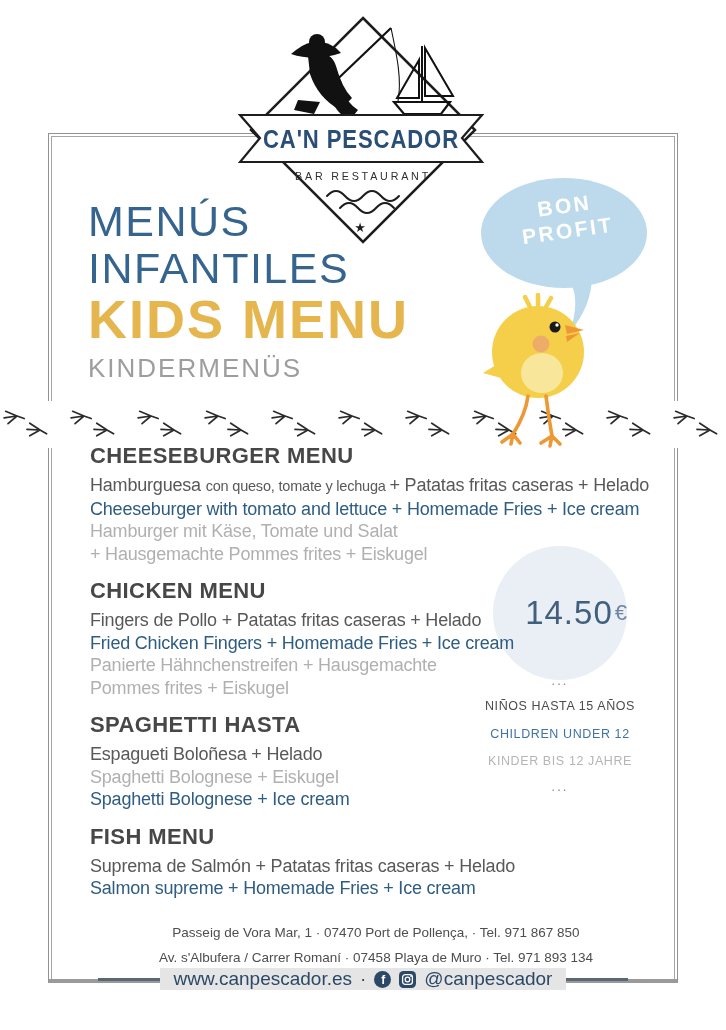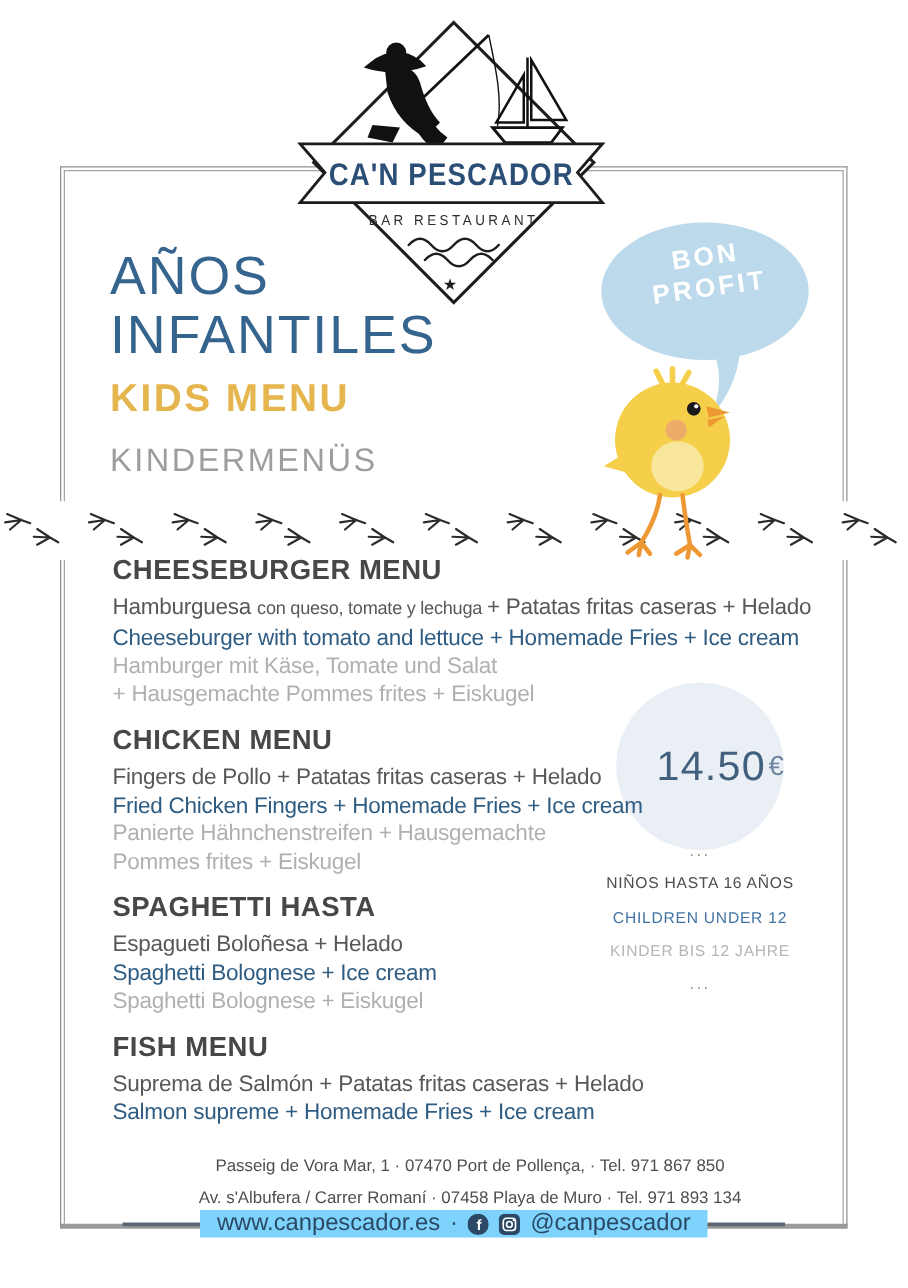--- a/index.html
+++ b/index.html
@@ -11,21 +11,21 @@
   .frame{
     position:absolute;left:48px;top:133px;width:628px;height:845px;
     border:1px solid #929292;z-index:0;border-bottom:4px solid #9a9a9a;
   }
   .frame-inner{position:absolute;left:2px;top:2px;right:2px;bottom:0px;border:1px solid #a5a5a5;border-bottom:none;}
   
   .logo{position:absolute;left:238px;top:8px;width:250px;height:245px;z-index:3;}
   
   .headline{position:absolute;left:88px;top:198px;z-index:2;}
   .t-es{font-size:43px;line-height:47px;font-weight:400;color:#35648e;letter-spacing:1.5px;}
-  .t-en{font-size:31px;line-height:46px;font-weight:700;color:#e5b54e;letter-spacing:2px;margin-top:4px;}
+  .t-en{font-size:54px;line-height:46px;font-weight:700;color:#e5b54e;letter-spacing:2px;margin-top:4px;}
   .t-de{font-size:26px;line-height:38px;font-weight:400;color:#9d9d9d;letter-spacing:2px;margin-top:7px;}
   
   .bubble-svg{position:absolute;left:478px;top:175px;width:172px;height:165px;z-index:2;}
   .bubble-text{
     position:absolute;left:496px;top:193px;width:140px;z-index:3;text-align:center;
     color:#ffffff;font-weight:700;font-size:21px;line-height:25px;letter-spacing:2.5px;
     transform:rotate(-8deg);
   }
   .chick-svg{position:absolute;left:478px;top:293px;width:124px;height:156px;z-index:3;}
   
@@ -59,21 +59,21 @@
   
   .addr{position:absolute;left:48px;width:656px;text-align:center;font-size:13.5px;color:#4e4e4e;z-index:2;}
   .addr1{top:925px;}
   .addr2{top:950px;}
   .bottom-bar{
     position:absolute;left:0;top:962px;width:726px;height:34px;z-index:3;
     display:flex;align-items:center;justify-content:center;
   }
   .bar-line{width:62px;height:3px;background:#5b6873;}
   .bar-content{
-    background:#7dd3fc;padding:0 14px;display:flex;align-items:center;gap:8px;
+    background:#e5e5e5;padding:0 14px;display:flex;align-items:center;gap:8px;
     font-size:19px;color:#2b4966;font-weight:500;white-space:nowrap;
   }
   .soc-icon{width:17px;height:17px;display:block;}
   .fp-pair{width:52px;height:40px;flex:0 0 auto;}
 </style>
 </head>
 <body>
 
 <div class="frame">
   <div class="frame-inner"></div>
@@ -107,21 +107,21 @@
 
   <g fill="none" stroke="#1d1d1d" stroke-width="2" stroke-linecap="round">
     <path d="M89,188 q9,-10 18,0 q9,10 18,0 q9,-10 18,0 q9,10 18,0"></path>
     <path d="M102,200 q9,-10 18,0 q9,10 18,0 q9,-10 18,0"></path>
   </g>
 
   <text x="122" y="224" text-anchor="middle" font-size="13" fill="#1d1d1d">★</text>
 </svg>
 
 <div class="headline">
-  <div class="t-es">AÑOS</div>
+  <div class="t-es">MENÚS</div>
   <div class="t-es">INFANTILES</div>
   <div class="t-en">KIDS MENU</div>
   <div class="t-de">KINDERMENÜS</div>
 </div>
 
 <svg class="bubble-svg" viewBox="0 0 172 165">
   <ellipse cx="86" cy="58" rx="83" ry="55" fill="#bcdaeb"></ellipse>
   <path d="M114,100 C114,122 106,140 92,157 C100,132 98,118 92,106 Z" fill="#bcdaeb"></path>
 </svg>
 <div class="bubble-text">
@@ -288,40 +288,40 @@
     <h2 class="section-title">CHICKEN MENU</h2>
     <div class="mline es">Fingers de Pollo + Patatas fritas caseras + Helado</div>
     <div class="mline en">Fried Chicken Fingers + Homemade Fries + Ice cream</div>
     <div class="mline de">Panierte Hähnchenstreifen + Hausgemachte</div>
     <div class="mline de">Pommes frites + Eiskugel</div>
   </div>
 
   <div class="section">
     <h2 class="section-title">SPAGHETTI HASTA</h2>
     <div class="mline es">Espagueti Boloñesa + Helado</div>
+    <div class="mline de">Spaghetti Bolognese + Eiskugel</div>
     <div class="mline en">Spaghetti Bolognese + Ice cream</div>
-    <div class="mline de">Spaghetti Bolognese + Eiskugel</div>
   </div>
 
   <div class="section">
     <h2 class="section-title">FISH MENU</h2>
     <div class="mline es">Suprema de Salmón + Patatas fritas caseras + Helado</div>
     <div class="mline en">Salmon supreme + Homemade Fries + Ice cream</div>
   </div>
 
 </div>
 
 <div class="price-circle">
   <span class="price-amount">14.50</span>
   <span class="price-cur">€</span>
 </div>
 
 <div class="age-block">
   <div class="dots">...</div>
-  <div class="age-line age-es">NIÑOS HASTA 16 AÑOS</div>
+  <div class="age-line age-es">NIÑOS HASTA 15 AÑOS</div>
   <div class="age-line age-en">CHILDREN UNDER 12</div>
   <div class="age-line age-de">KINDER BIS 12 JAHRE</div>
   <div class="dots bottom">...</div>
 </div>
 
 <div class="addr addr1">Passeig de Vora Mar, 1 · 07470 Port de Pollença, · Tel. 971 867 850</div>
 <div class="addr addr2">Av. s'Albufera / Carrer Romaní · 07458 Playa de Muro · Tel. 971 893 134</div>
 
 <div class="bottom-bar">
   <div class="bar-line"></div>

